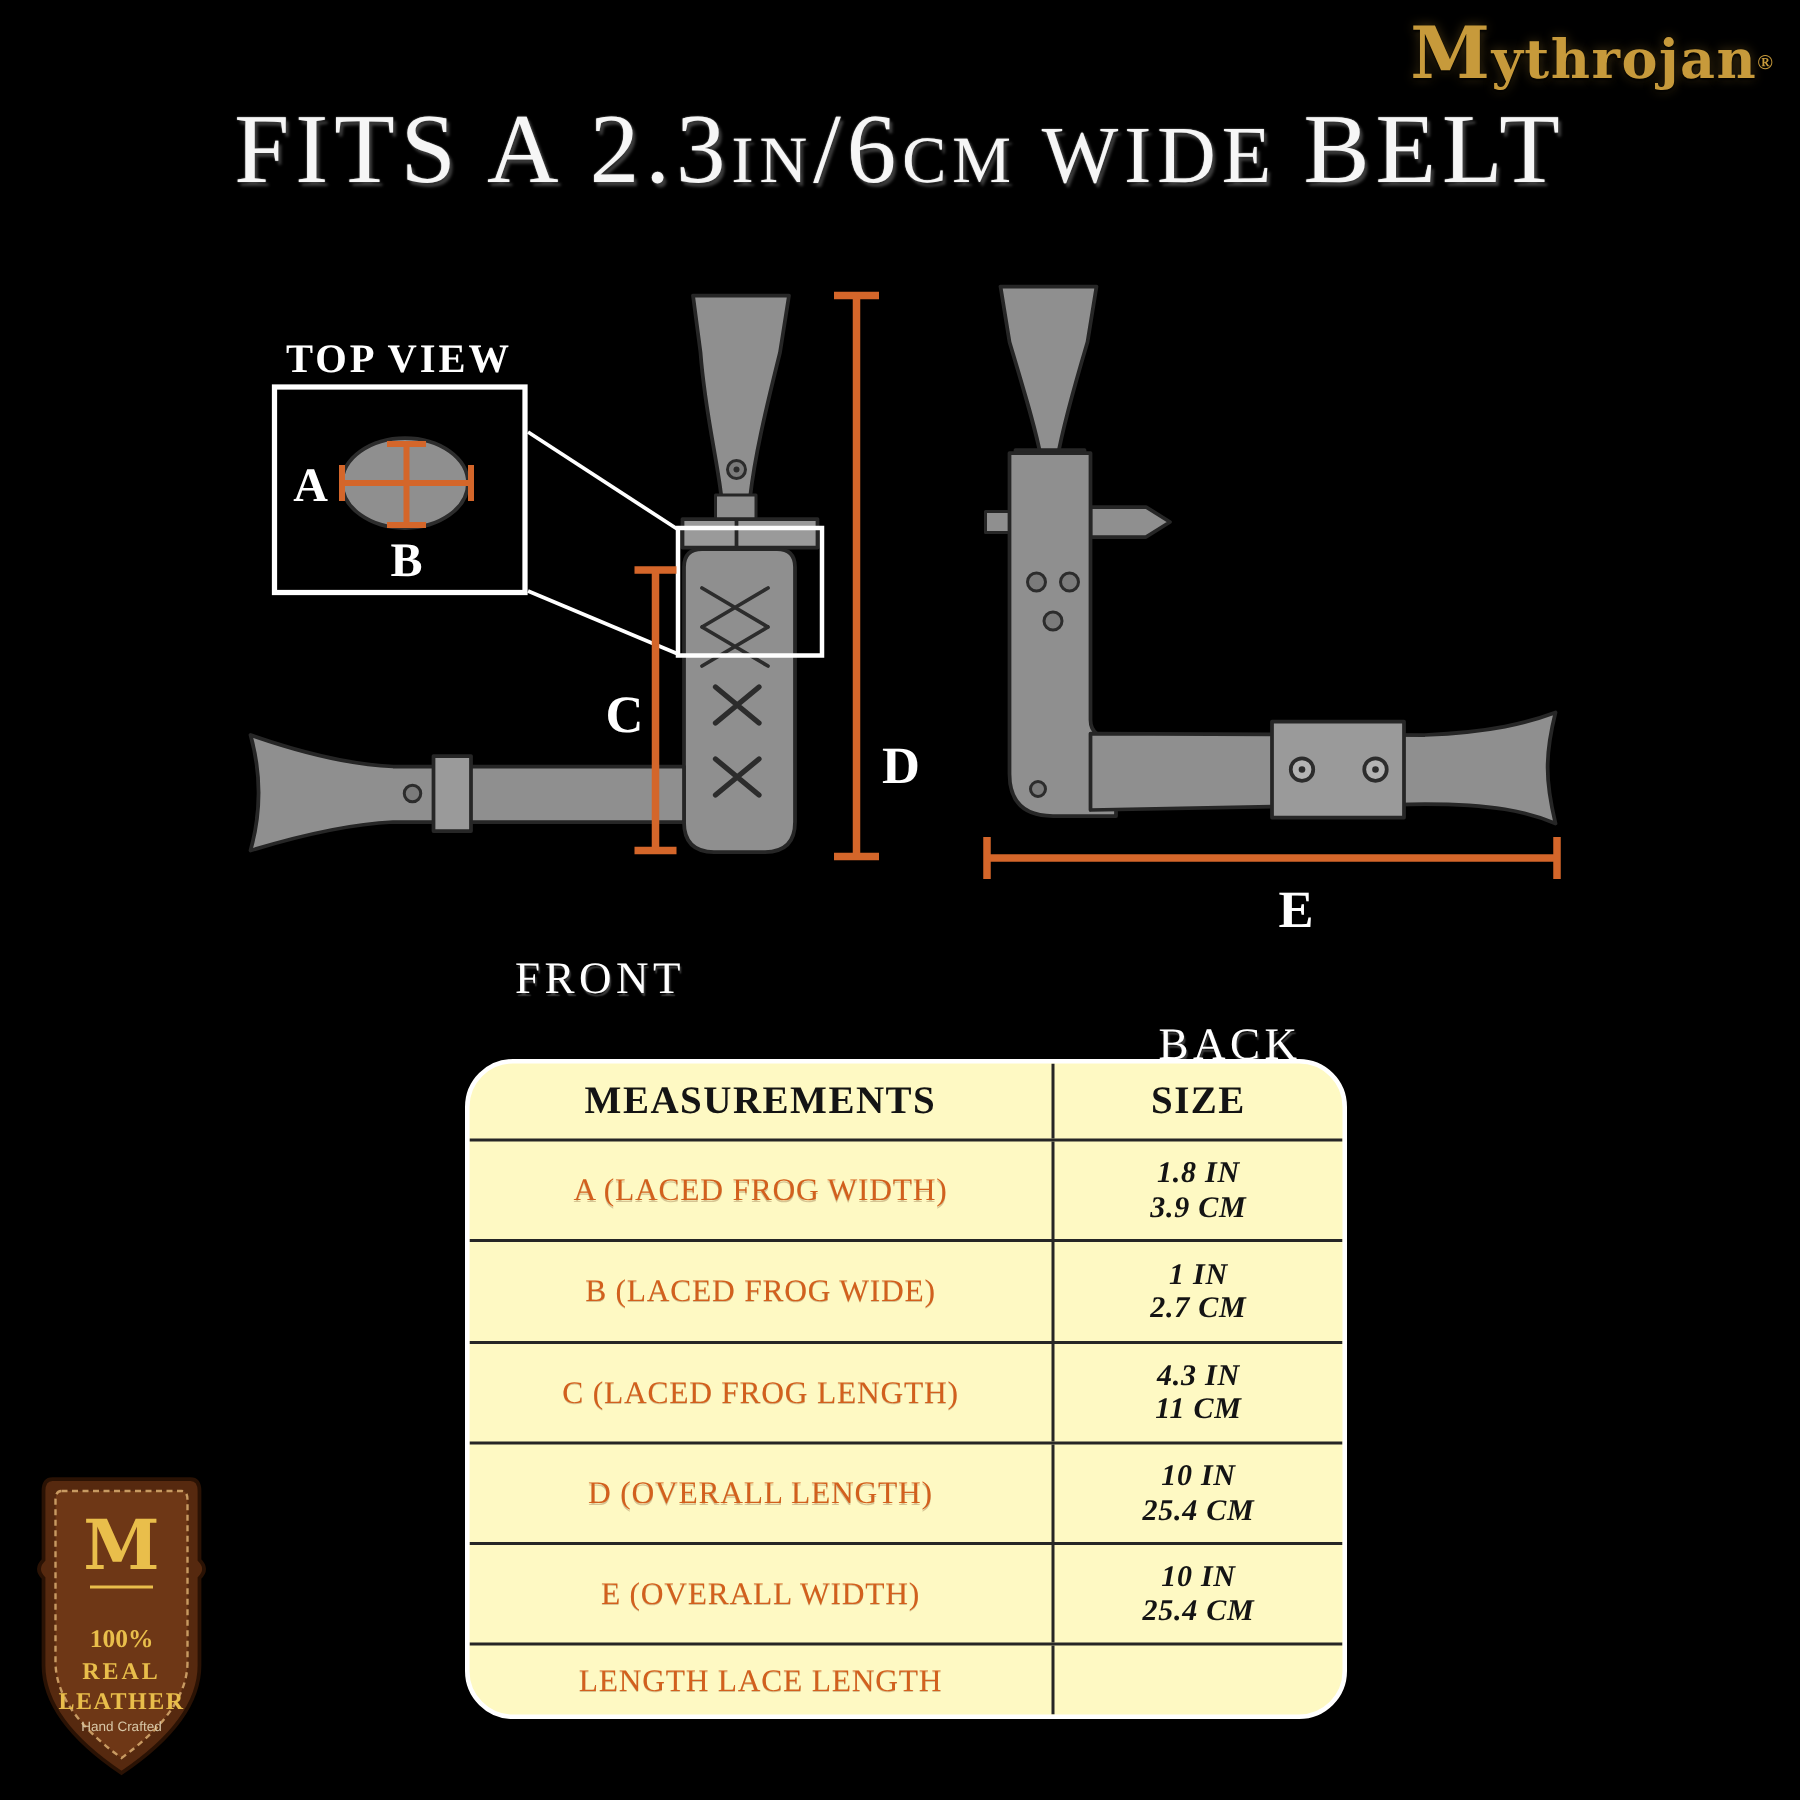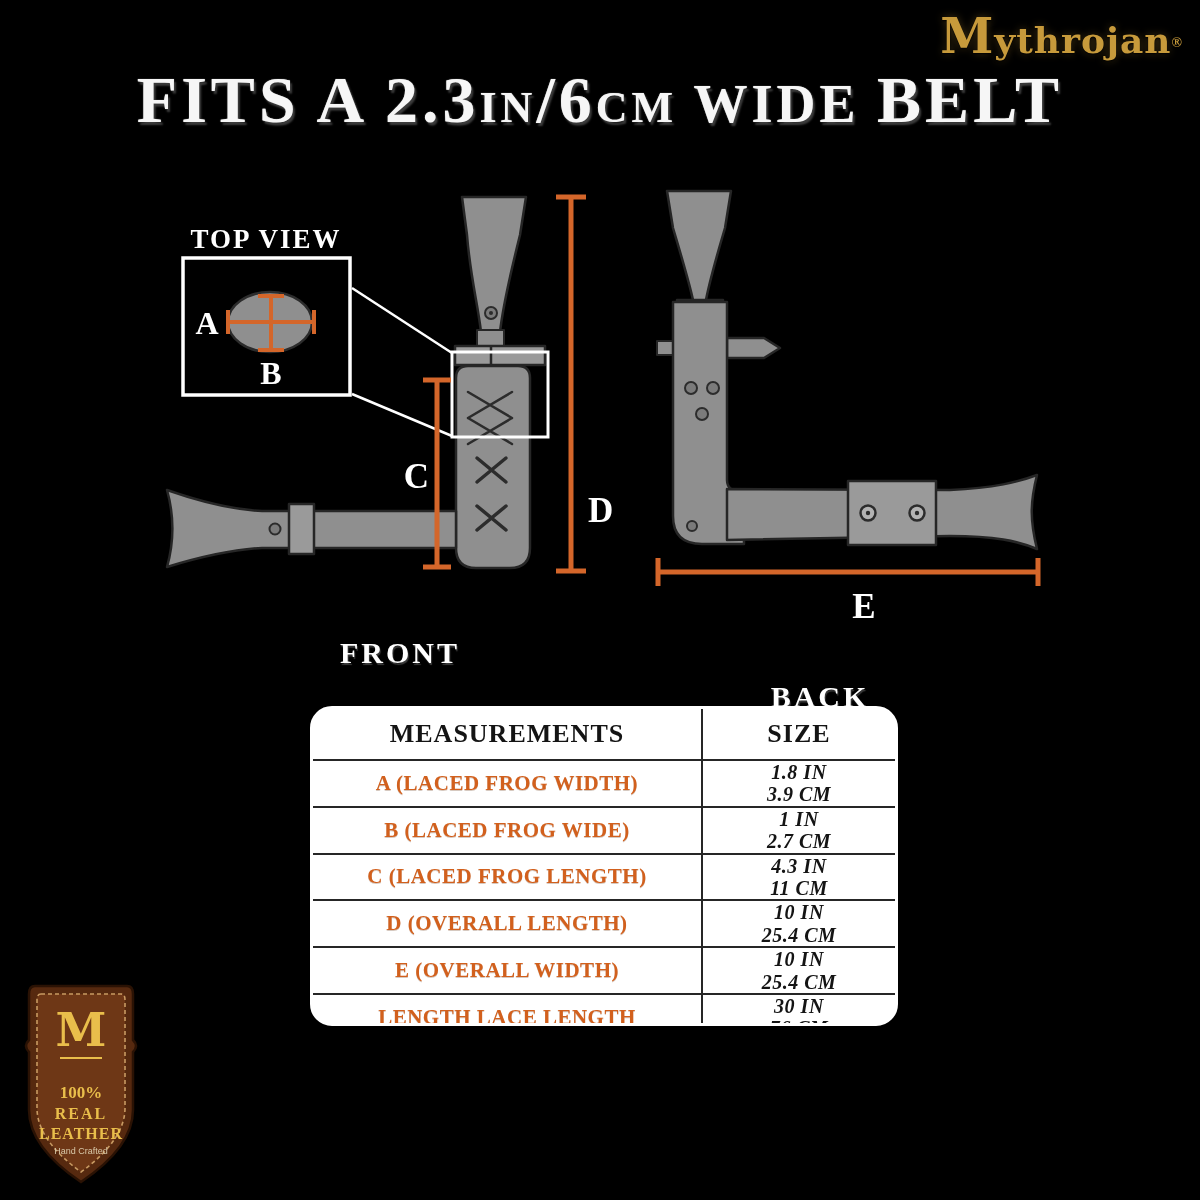--- a/index.html
+++ b/index.html
@@ -37,21 +37,21 @@
   }
 
   
   .title {
     position: absolute;
     top: 62px;
     left: 0;
     width: 100%;
     text-align: center;
     color: #f6f6f6;
-    font-weight: 700;
+    font-weight: 400;
     letter-spacing: 4px;
     text-shadow: 2px 3px 2px #3c3c3c, 0 0 1px #bbb;
     white-space: nowrap;
   }
   .t-lg { font-size: 66px; }
   .t-md { font-size: 54px; }
   .t-sm { font-size: 44px; }
 
   
   .diagram-svg {
@@ -67,38 +67,38 @@
     fill: #ffffff;
   }
 
   
   .view-label {
     position: absolute;
     top: 636px;
     width: 160px;
     text-align: center;
     color: #fff;
-    font-weight: 700;
+    font-weight: 400;
     font-size: 30px;
     letter-spacing: 3px;
     text-shadow: 1px 2px 1px #3c3c3c;
   }
   .view-front { left: 320px; }
   .view-back  { left: 740px; margin-top: 44px; }
 
   
   .m-table {
     position: absolute;
     left: 310px;
     top: 706px;
     width: 588px;
-    height: 320px;
-    background: #ffffff;
+    height: 440px;
+    background: #fef9c3;
     border: 3px solid #ffffff;
-    border-radius: 22px;
+    border-radius: 32px;
     overflow: hidden;
     display: flex;
     flex-direction: column;
   }
   .t-row { display: flex; flex: 1 1 auto; border-top: 2px solid #262626; }
   .t-row.header { border-top: none; flex: 0 0 50px; }
   .t-cell-left {
     width: 67%;
     border-right: 2px solid #262626;
     display: flex; align-items: center; justify-content: center;
@@ -107,21 +107,21 @@
   .t-cell-right {
     width: 33%;
     display: flex; flex-direction: column;
     align-items: center; justify-content: center;
     line-height: 1.12;
   }
   .t-head {
     font-size: 26px; font-weight: 700; color: #141414; letter-spacing: 1px;
   }
   .t-meas {
-    font-size: 21px; font-weight: 700; color: #D2601D; letter-spacing: .5px;
+    font-size: 21px; font-weight: 400; color: #D2601D; letter-spacing: .5px;
     text-shadow: 0 1px 0 rgba(90,40,5,.25);
   }
   .t-size { font-size: 20px; font-weight: 700; color: #141414; letter-spacing: .5px; font-style: italic; }
 
   
   .badge-svg {
     position: absolute;
     left: 20px;
     top: 982px;
     width: 122px;
@@ -283,24 +283,20 @@
         </div>
       <div class="t-cell-right">
         <span class="t-size">10 IN</span>
         <span class="t-size">25.4 CM</span>
       </div>
     </div>
     <div class="t-row">
       <div class="t-cell-left">
           <span class="t-meas">LENGTH LACE LENGTH</span>
         </div>
-      <div class="t-cell-right">
-        <span class="t-size">30 IN</span>
-        <span class="t-size">76 CM</span>
-      </div>
     </div>
   </div>
 
   <svg class="badge-svg" viewBox="0 0 122 206">
     <path d="M15 4 L107 4 Q113 4 113 12 L113 58 Q119 64 113 70 L113 128 Q113 165 61 200 Q9 165 9 128 L9 70 Q3 64 9 58 L9 12 Q9 4 15 4 Z" fill="#56290F" stroke="#2a1204" stroke-width="2.5"></path>
     <path d="M21 12 L101 12 Q105 12 105 18 L105 126 Q105 158 61 190 Q17 158 17 126 L17 18 Q17 12 21 12 Z" fill="#6E3716" stroke="#C89A62" stroke-width="1.6" stroke-dasharray="4 3"></path>
     <text x="61" y="64" font-size="46" font-weight="700" text-anchor="middle" font-family="DejaVu Serif, Liberation Serif, serif" fill="#E9BE4B">M</text>
     <line x1="40" y1="76" x2="82" y2="76" stroke="#E9BE4B" stroke-width="2"></line>
     <text x="61" y="116" font-size="17" font-weight="700" text-anchor="middle" font-family="Liberation Serif, serif" fill="#E9BE4B">100%</text>
     <text x="61" y="137" font-size="16" font-weight="700" text-anchor="middle" letter-spacing="2" font-family="Liberation Serif, serif" fill="#E9BE4B">REAL</text>

